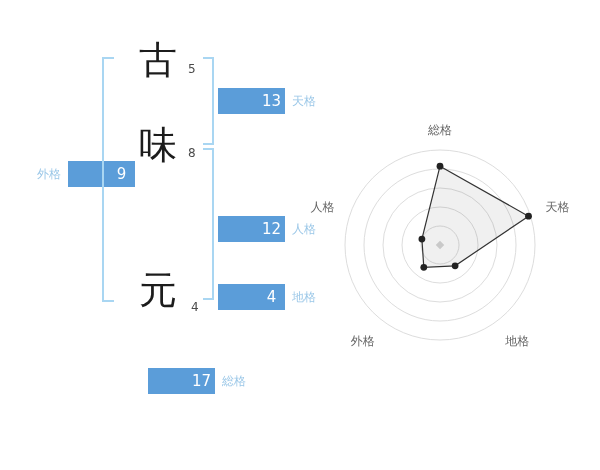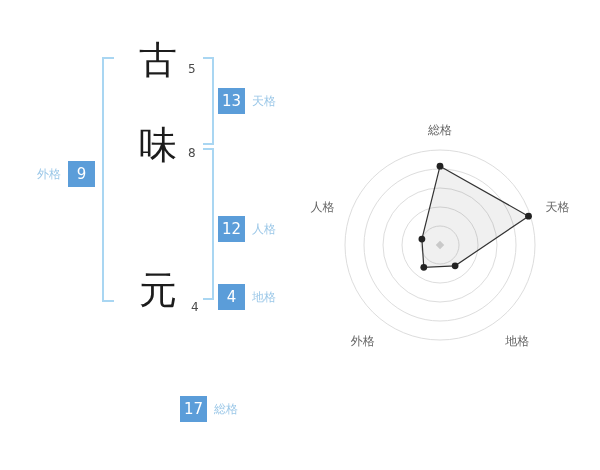--- a/index.html
+++ b/index.html
@@ -8,21 +8,21 @@
     font-family:"DejaVu Sans","Liberation Sans",sans-serif;
   }
   .char{
     position:absolute;font-size:38px;line-height:42px;color:#1c1c1c;
   }
   .stroke{
     position:absolute;font-size:12px;color:#4a4a4a;
   }
   .badge{
     display:inline-block;width:27px;height:26px;line-height:26px;text-align:center;
-    color:#ffffff;background:var(--badge,#5b9dd9);font-size:15px;
+    color:#ffffff;background:var(--badge,#5b9dd9);font-size:15px;padding-left:40px;
   }
   .kaku-label{
     font-size:12px;color:var(--accent-text,#9cc8e8);
   }
   .kaku-row{
     position:absolute;display:flex;align-items:center;gap:7px;
   }
   .bracket-left{
     position:absolute;width:10px;
     border-left:2px solid var(--bracket,#a9d6f2);
@@ -68,21 +68,21 @@
   <div class="kaku-row" style="left:218px;top:216px;">
     <span class="badge">12</span>
     <span class="kaku-label">人格</span>
   </div>
 
   <div class="kaku-row" style="left:218px;top:284px;">
     <span class="badge">4</span>
     <span class="kaku-label">地格</span>
   </div>
 
-  <div class="kaku-row" style="left:148px;top:396px;margin-left:32px;">
+  <div class="kaku-row" style="left:148px;top:368px;">
     <span class="badge">17</span>
     <span class="kaku-label">総格</span>
   </div>
 
   <svg class="radar" width="300" height="275" viewBox="0 0 300 275">
       <circle cx="145" cy="137" r="19.0" fill="none" stroke="#dddddd" stroke-width="1"></circle>
       <circle cx="145" cy="137" r="38.0" fill="none" stroke="#dddddd" stroke-width="1"></circle>
       <circle cx="145" cy="137" r="57.0" fill="none" stroke="#dddddd" stroke-width="1"></circle>
       <circle cx="145" cy="137" r="76.0" fill="none" stroke="#dddddd" stroke-width="1"></circle>
       <circle cx="145" cy="137" r="95.0" fill="none" stroke="#dddddd" stroke-width="1"></circle>

